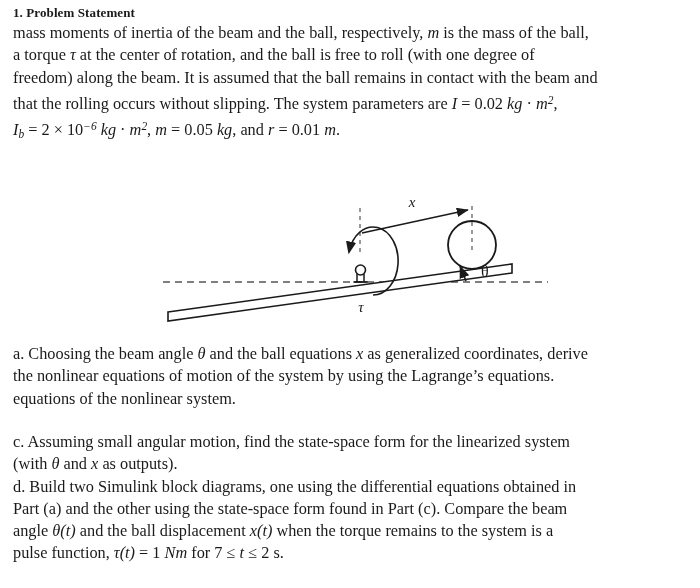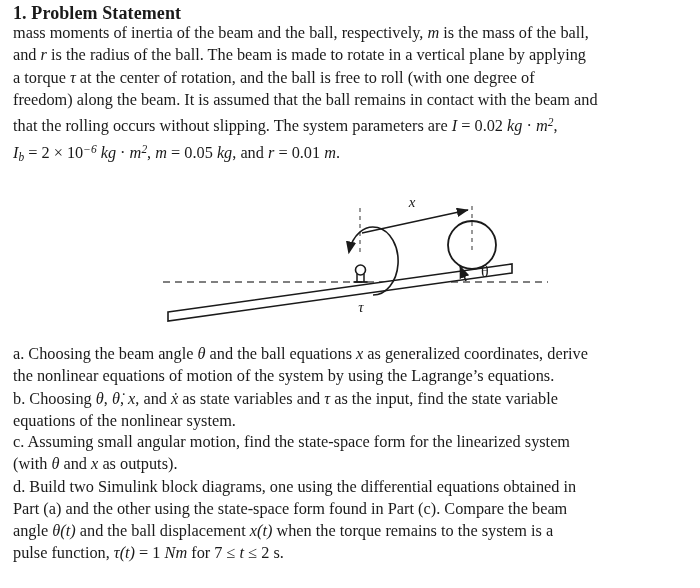--- a/index.html
+++ b/index.html
@@ -19,21 +19,21 @@
     width: 700px;
     height: 588px;
     position: relative;
     background: #ffffff;
   }
   .heading {
     position: absolute;
     left: 13px;
     top: 3px;
     font-weight: bold;
-    font-size: 18px;
+    font-size: 13px;
     letter-spacing: 0.1px;
     line-height: 20px;
     white-space: nowrap;
   }
   .para {
     position: absolute;
     left: 13px;
     width: 676px;
     font-size: 16.3px;
     line-height: 22.3px;
@@ -70,21 +70,20 @@
 <body>
 
 <div class="page">
 
   <div class="heading">1. Problem Statement</div>
 
   <div class="para para-top">
 
     <div class="line"><span>mass moments of inertia of the beam and the ball, respectively, </span><span class="mi">m</span><span> is the mass of the ball,</span></div>
 
-    <div class="line"><span>and </span><span class="mi">r</span><span> is the radius of the ball. The beam is made to rotate in a vertical plane by applying</span></div>
 
     <div class="line"><span>a torque </span><span class="mi">τ</span><span> at the center of rotation, and the ball is free to roll (with one degree of</span></div>
 
     <div class="line">freedom) along the beam. It is assumed that the ball remains in contact with the beam and</div>
 
     <div class="line"><span>that the rolling occurs without slipping. The system parameters are </span><span class="mi">I</span><span class="nb"> = 0.02 </span><span class="mi">kg</span><span class="nb"> · </span><span class="mi">m</span><sup class="msup">2</sup><span>,</span></div>
 
     <div class="line"><span class="mi">I</span><sub class="msub">b</sub><span class="nb"> = </span><span class="nb">2 × 10</span><sup class="msup mi-up">−6</sup><span class="mi nb"> kg</span><span class="nb"> · </span><span class="mi">m</span><sup class="msup">2</sup><span class="nb">, </span><span class="mi">m</span><span class="nb"> = </span><span class="nb">0.05 </span><span class="mi">kg</span><span class="nb">, and </span><span class="mi">r</span><span class="nb"> = </span><span class="nb">0.01 </span><span class="mi">m</span><span>.</span></div>
   </div>
 
@@ -128,21 +127,20 @@
       <text x="361" y="122" text-anchor="middle" font-family="'Liberation Serif','DejaVu Serif',serif" font-style="italic" font-size="15" fill="#1a1a1a">τ</text>
 
       <line x1="466" y1="91" x2="460" y2="76" stroke="#1a1a1a" stroke-width="1.6" marker-end="url(#arrowUp)"></line>
       <text x="481" y="87" font-family="'Liberation Serif','DejaVu Serif',serif" font-size="16" fill="#1a1a1a">θ</text>
     </svg>
   </div>
 
   <div class="para para-a">
     <div class="line"><span>a. Choosing the beam angle </span><span class="mi">θ</span><span> and the ball equations </span><span class="mi">x</span><span> as generalized coordinates, derive</span></div>
     <div class="line">the nonlinear equations of motion of the system by using the Lagrange’s equations.</div>
-    <div class="line"><span>b. Choosing </span><span class="mi">θ</span><span>, </span><span class="mi">θ̇</span><span>, </span><span class="mi">x</span><span>, and </span><span class="mi">ẋ</span><span> as state variables and </span><span class="mi">τ</span><span> as the input, find the state variable</span></div>
     <div class="line">equations of the nonlinear system.</div>
   </div>
 
   <div class="para para-c">
     <div class="line">c. Assuming small angular motion, find the state-space form for the linearized system</div>
     <div class="line"><span>(with </span><span class="mi">θ</span><span> and </span><span class="mi">x</span><span> as outputs).</span></div>
     <div class="line">d. Build two Simulink block diagrams, one using the differential equations obtained in</div>
     <div class="line">Part (a) and the other using the state-space form found in Part (c). Compare the beam</div>
     <div class="line"><span>angle </span><span class="mi">θ</span><span class="mi">(t)</span><span> and the ball displacement </span><span class="mi">x</span><span class="mi">(t)</span><span> when the torque remains to the system is a</span></div>
     <div class="line"><span>pulse function, </span><span class="mi">τ</span><span class="mi">(t)</span><span class="nb"> = 1 </span><span class="mi">Nm</span><span class="nb"> for 7 ≤ </span><span class="mi">t</span><span class="nb"> ≤ 2 s.</span></div>

